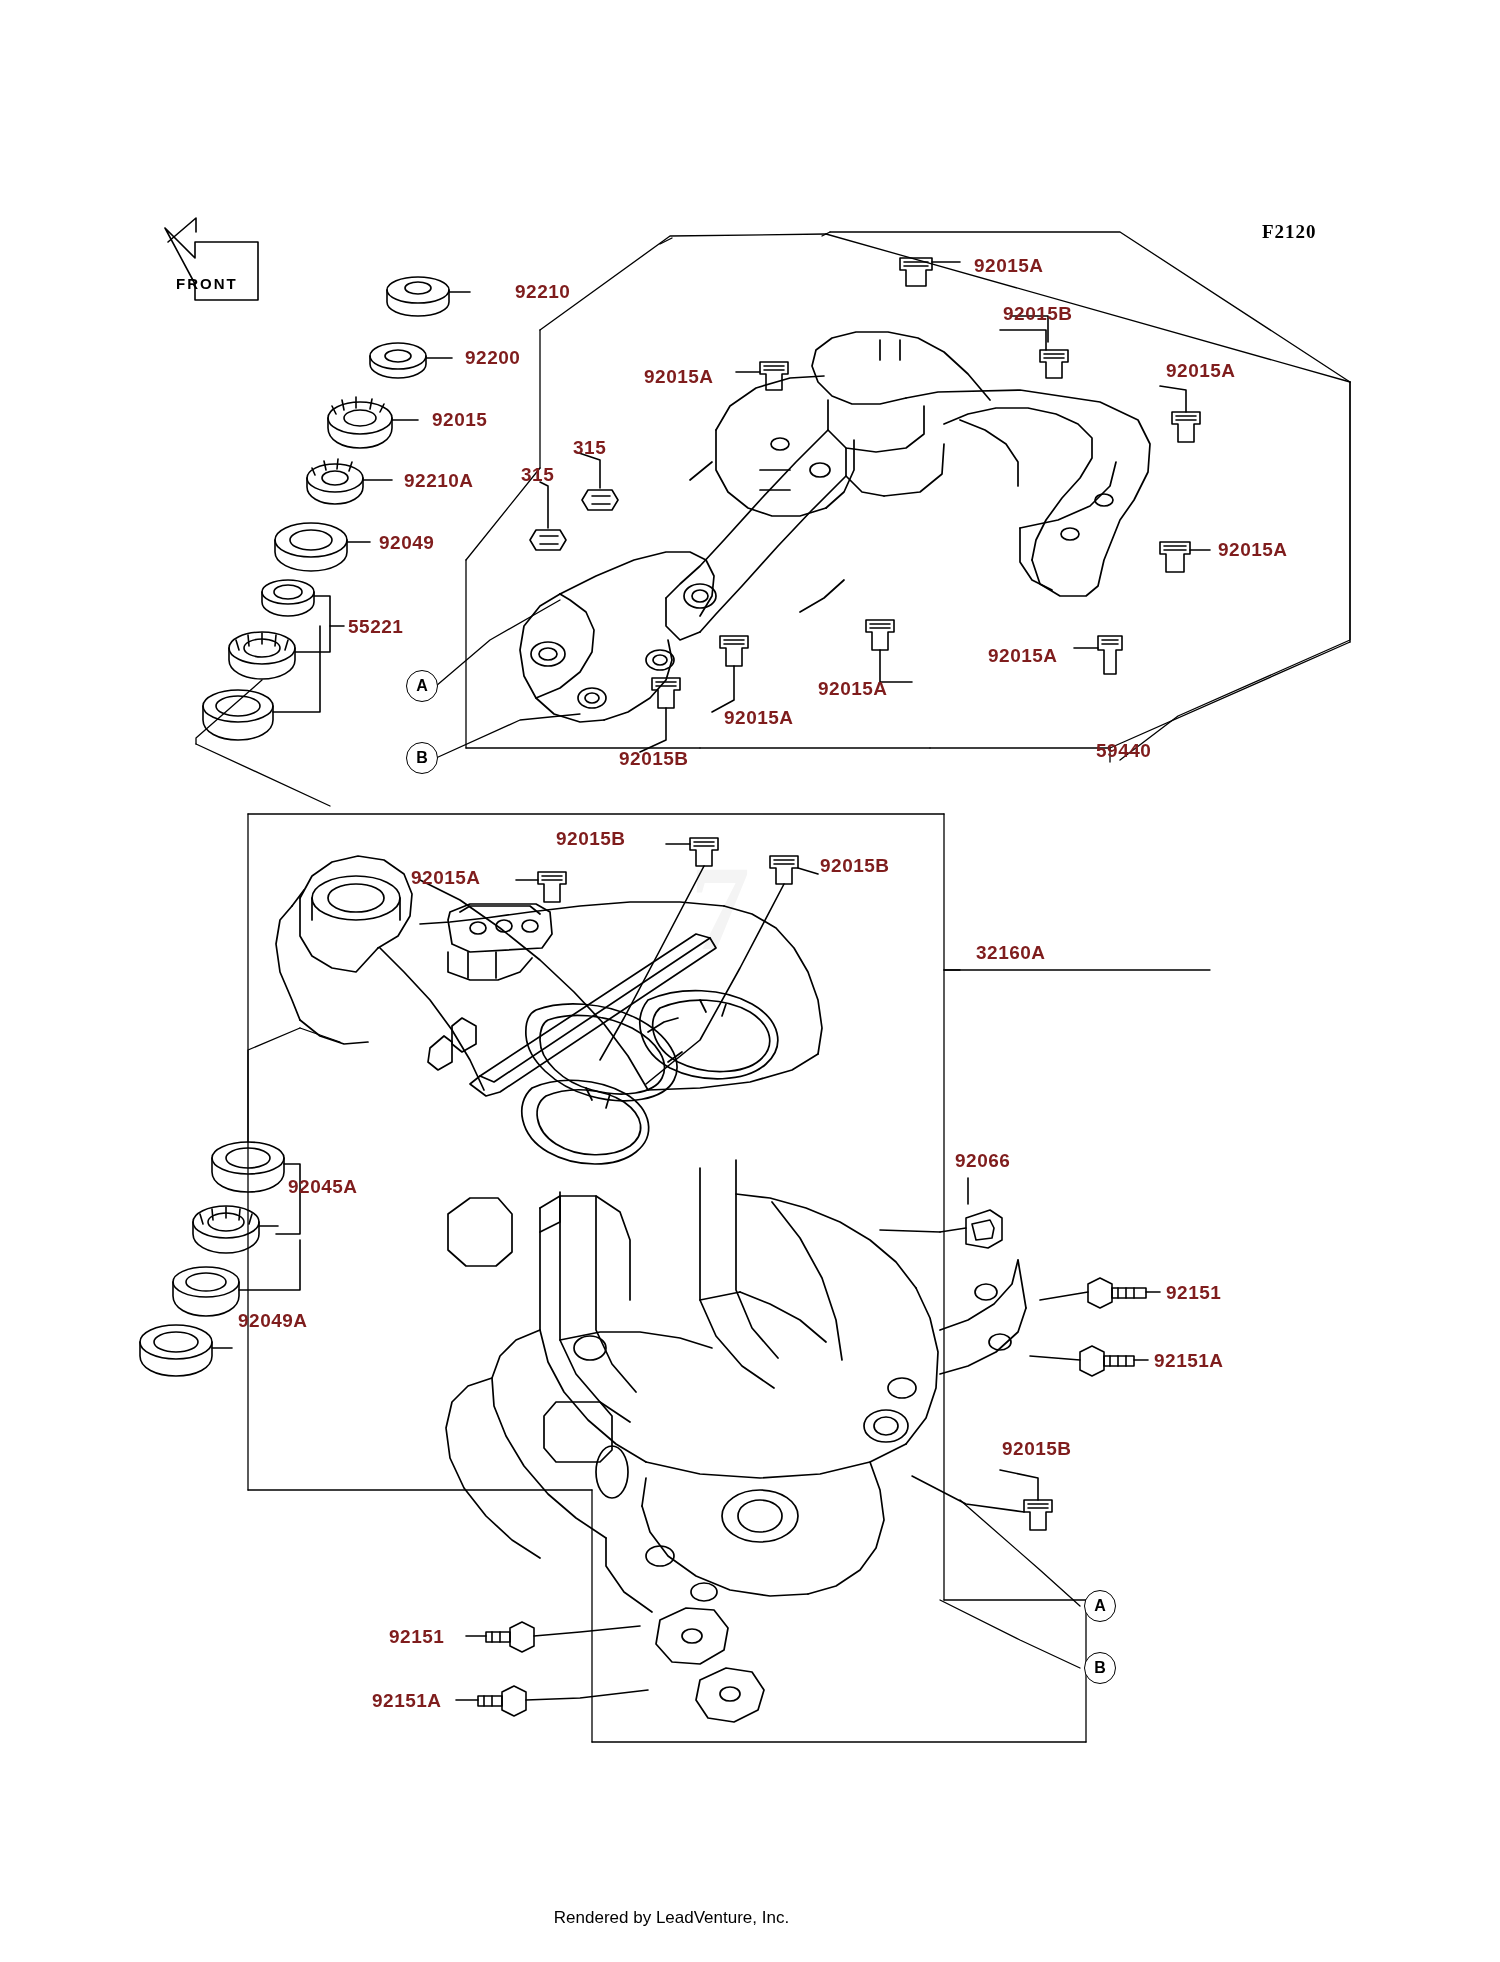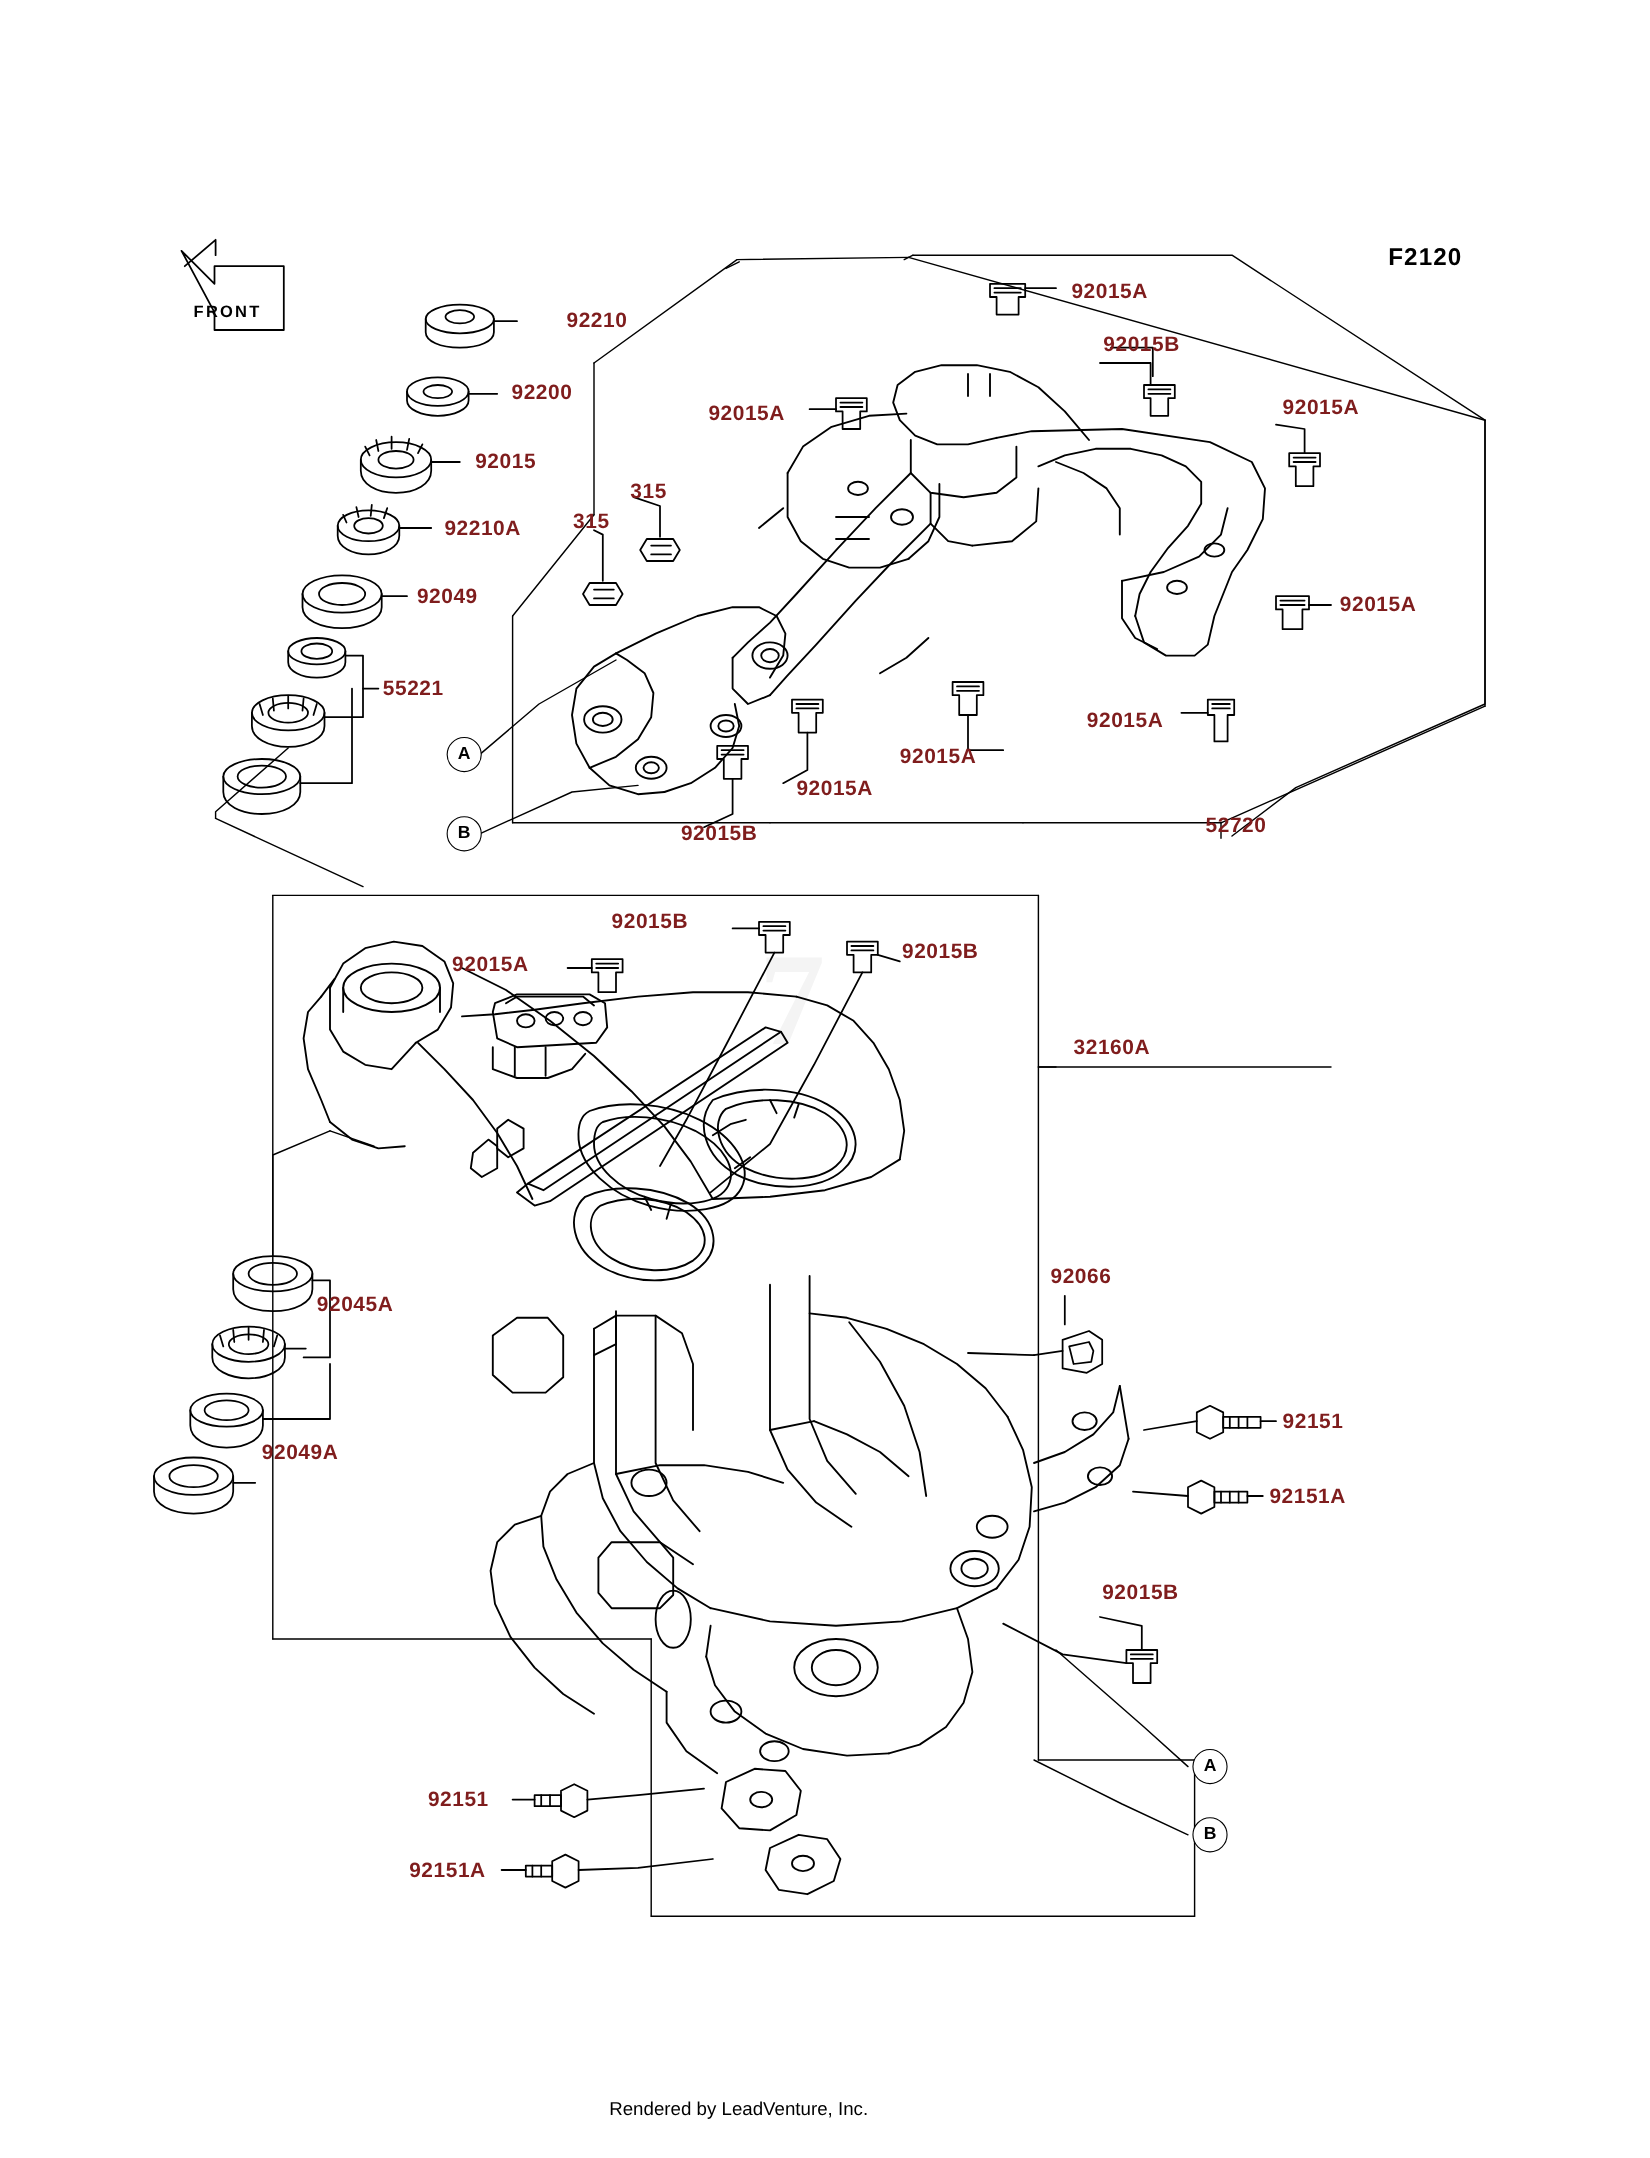--- a/index.html
+++ b/index.html
@@ -25,23 +25,23 @@
     position: absolute;
     font-family: "Liberation Sans", sans-serif;
     font-weight: bold;
     font-size: 19px;
     letter-spacing: 0.5px;
     white-space: nowrap;
     color: #7f1d1d;
   }
   .diagcode {
     position: absolute;
-    font-family: Liberation Sans, sans-serif;
+    font-family: Liberation Serif, serif;
     font-weight: bold;
-    font-size: 22px;
+    font-size: 19px;
     letter-spacing: 1px;
   }
   .circref {
     position: absolute;
     width: 30px;
     height: 30px;
     border: 1.6px solid #000;
     border-radius: 50%;
     font-size: 16px;
     font-weight: bold;
@@ -545,21 +545,21 @@
 
   <div class="lbl" style="left:644px; top:366px;">92015A</div>
   <div class="lbl" style="left:974px; top:255px;">92015A</div>
   <div class="lbl" style="left:1003px; top:303px;">92015B</div>
   <div class="lbl" style="left:1166px; top:360px;">92015A</div>
   <div class="lbl" style="left:1218px; top:539px;">92015A</div>
   <div class="lbl" style="left:988px; top:645px;">92015A</div>
   <div class="lbl" style="left:818px; top:678px;">92015A</div>
   <div class="lbl" style="left:724px; top:707px;">92015A</div>
   <div class="lbl" style="left:619px; top:748px;">92015B</div>
-  <div class="lbl" style="left:1096px; top:740px;">52720</div>
+  <div class="lbl" style="left:1096px; top:740px;">59440</div>
 
   <div class="lbl" style="left:556px; top:828px;">92015B</div>
   <div class="lbl" style="left:411px; top:867px;">92015A</div>
   <div class="lbl" style="left:820px; top:855px;">92015B</div>
   <div class="lbl" style="left:976px; top:942px;">32160A</div>
   <div class="lbl" style="left:955px; top:1150px;">92066</div>
   <div class="lbl" style="left:288px; top:1176px;">92045A</div>
   <div class="lbl" style="left:238px; top:1310px;">92049A</div>
   <div class="lbl" style="left:1166px; top:1282px;">92151</div>
   <div class="lbl" style="left:1154px; top:1350px;">92151A</div>

